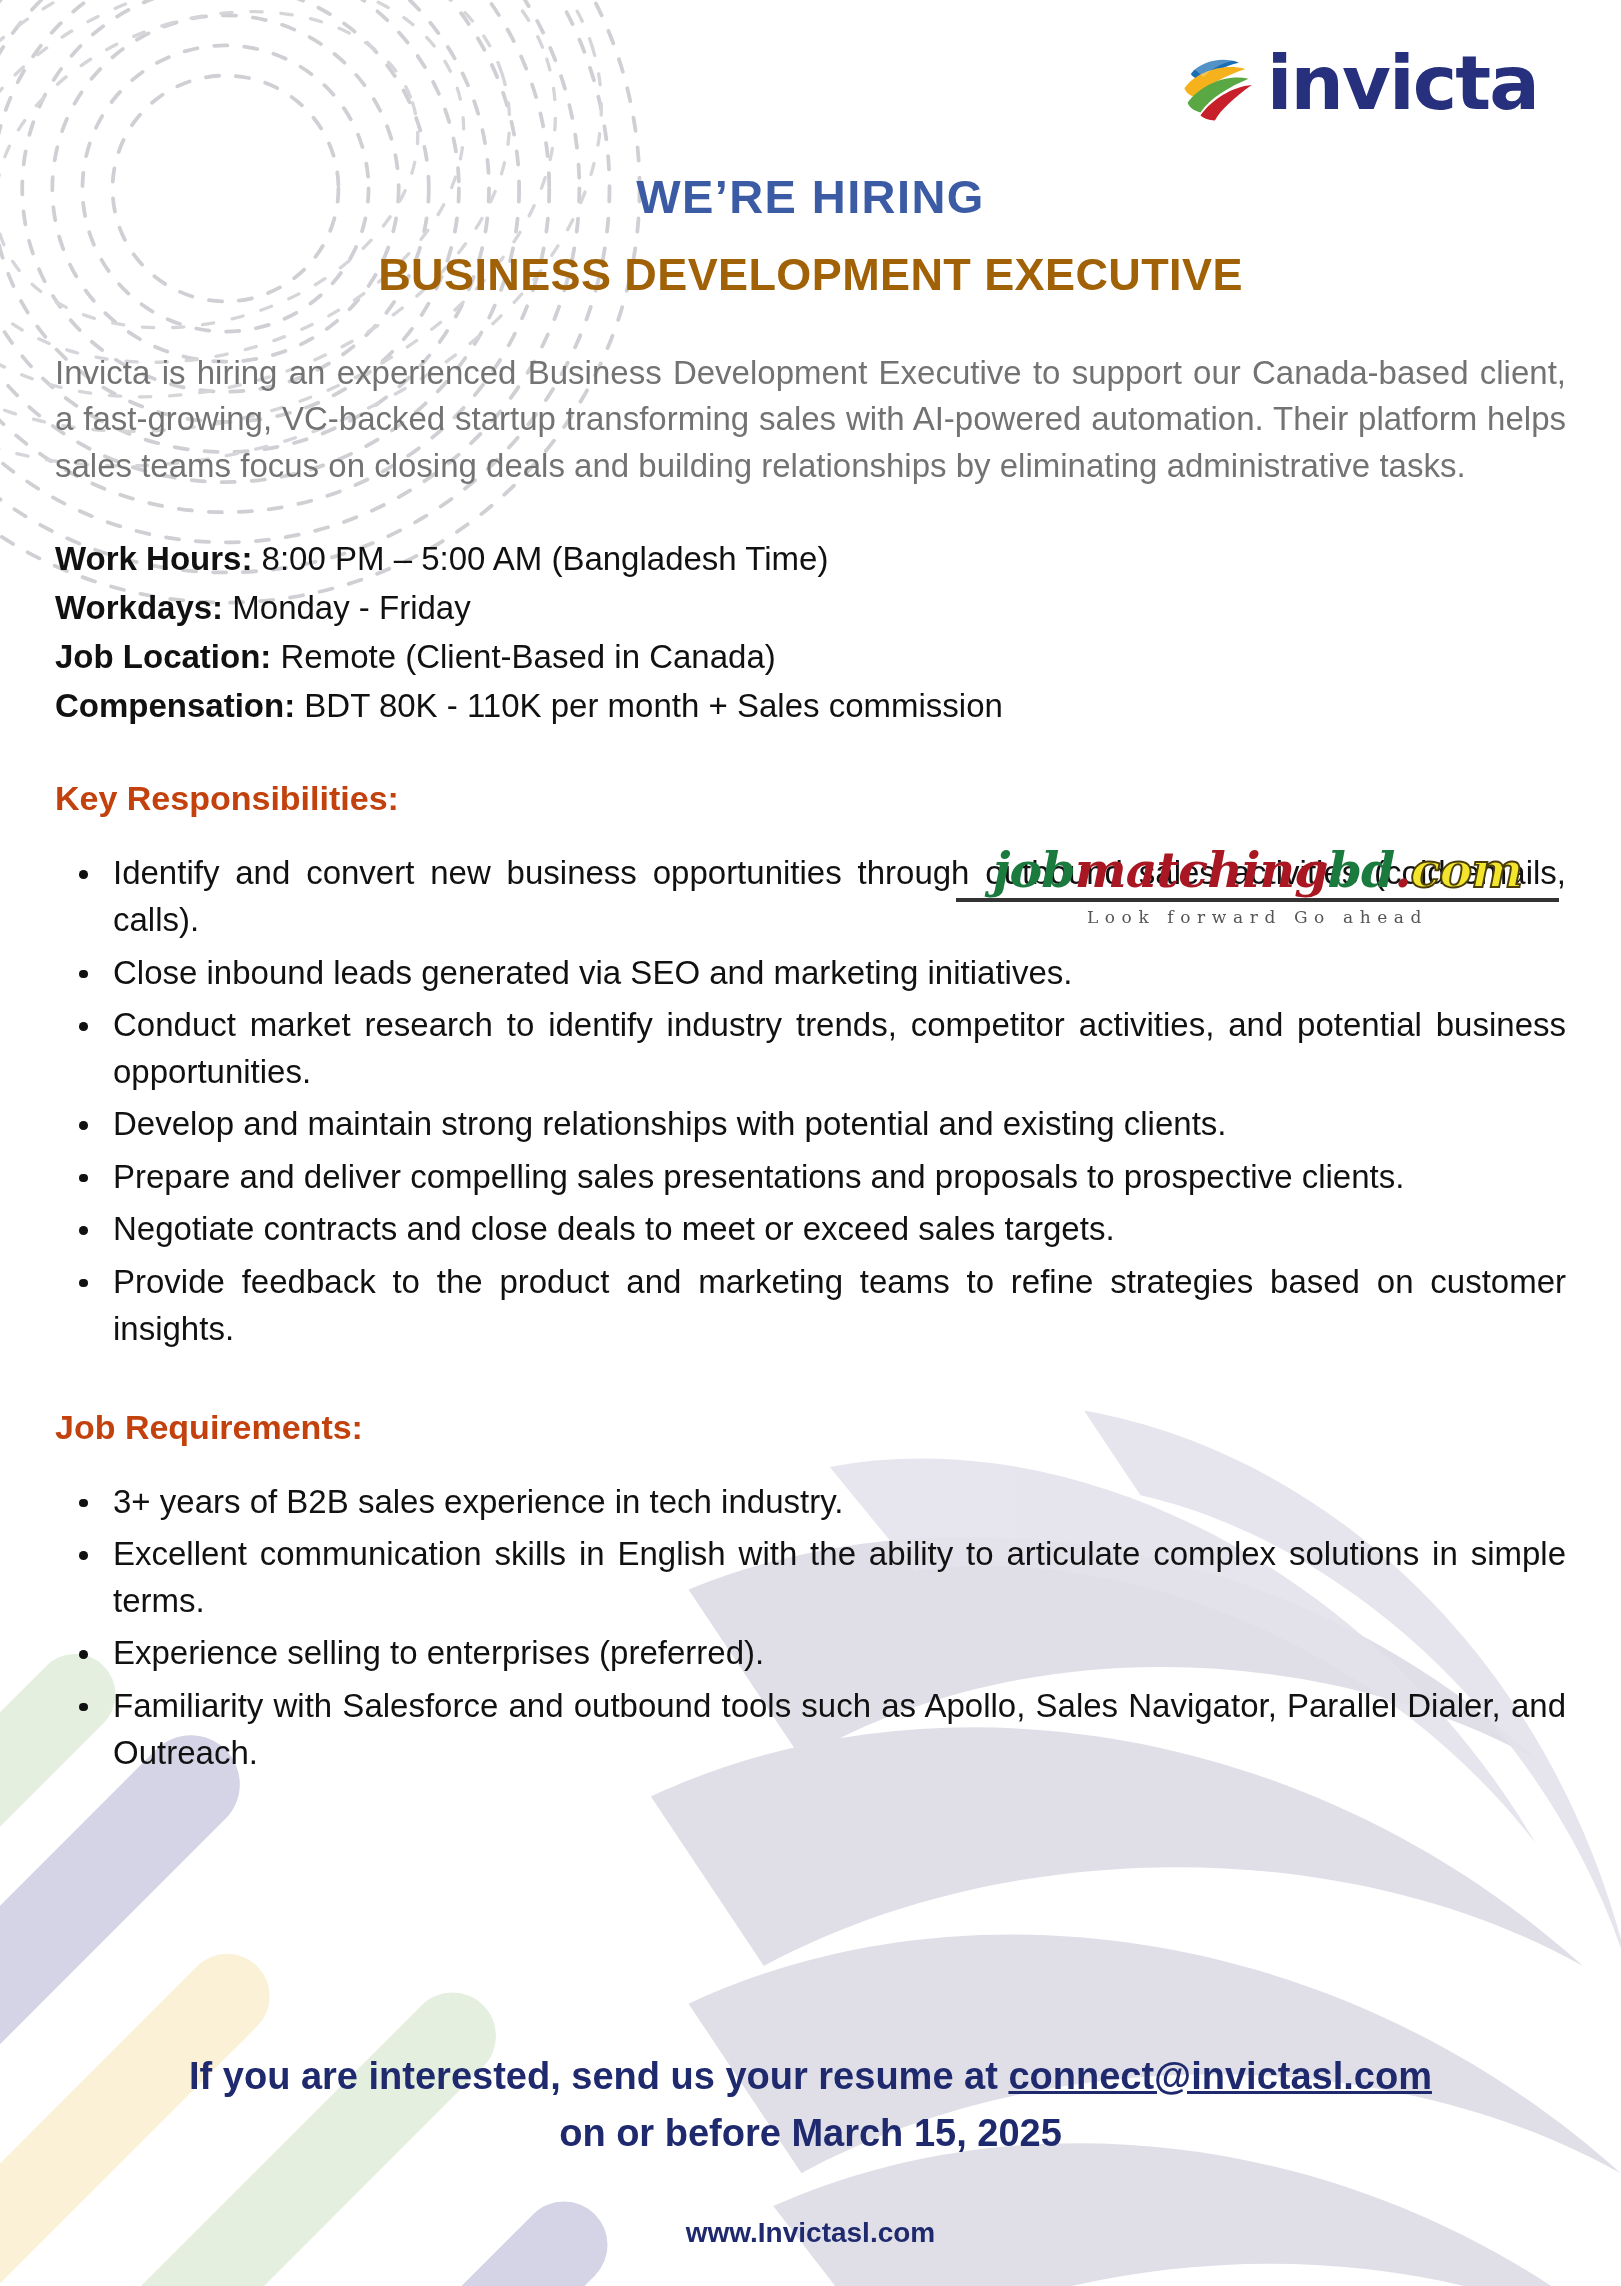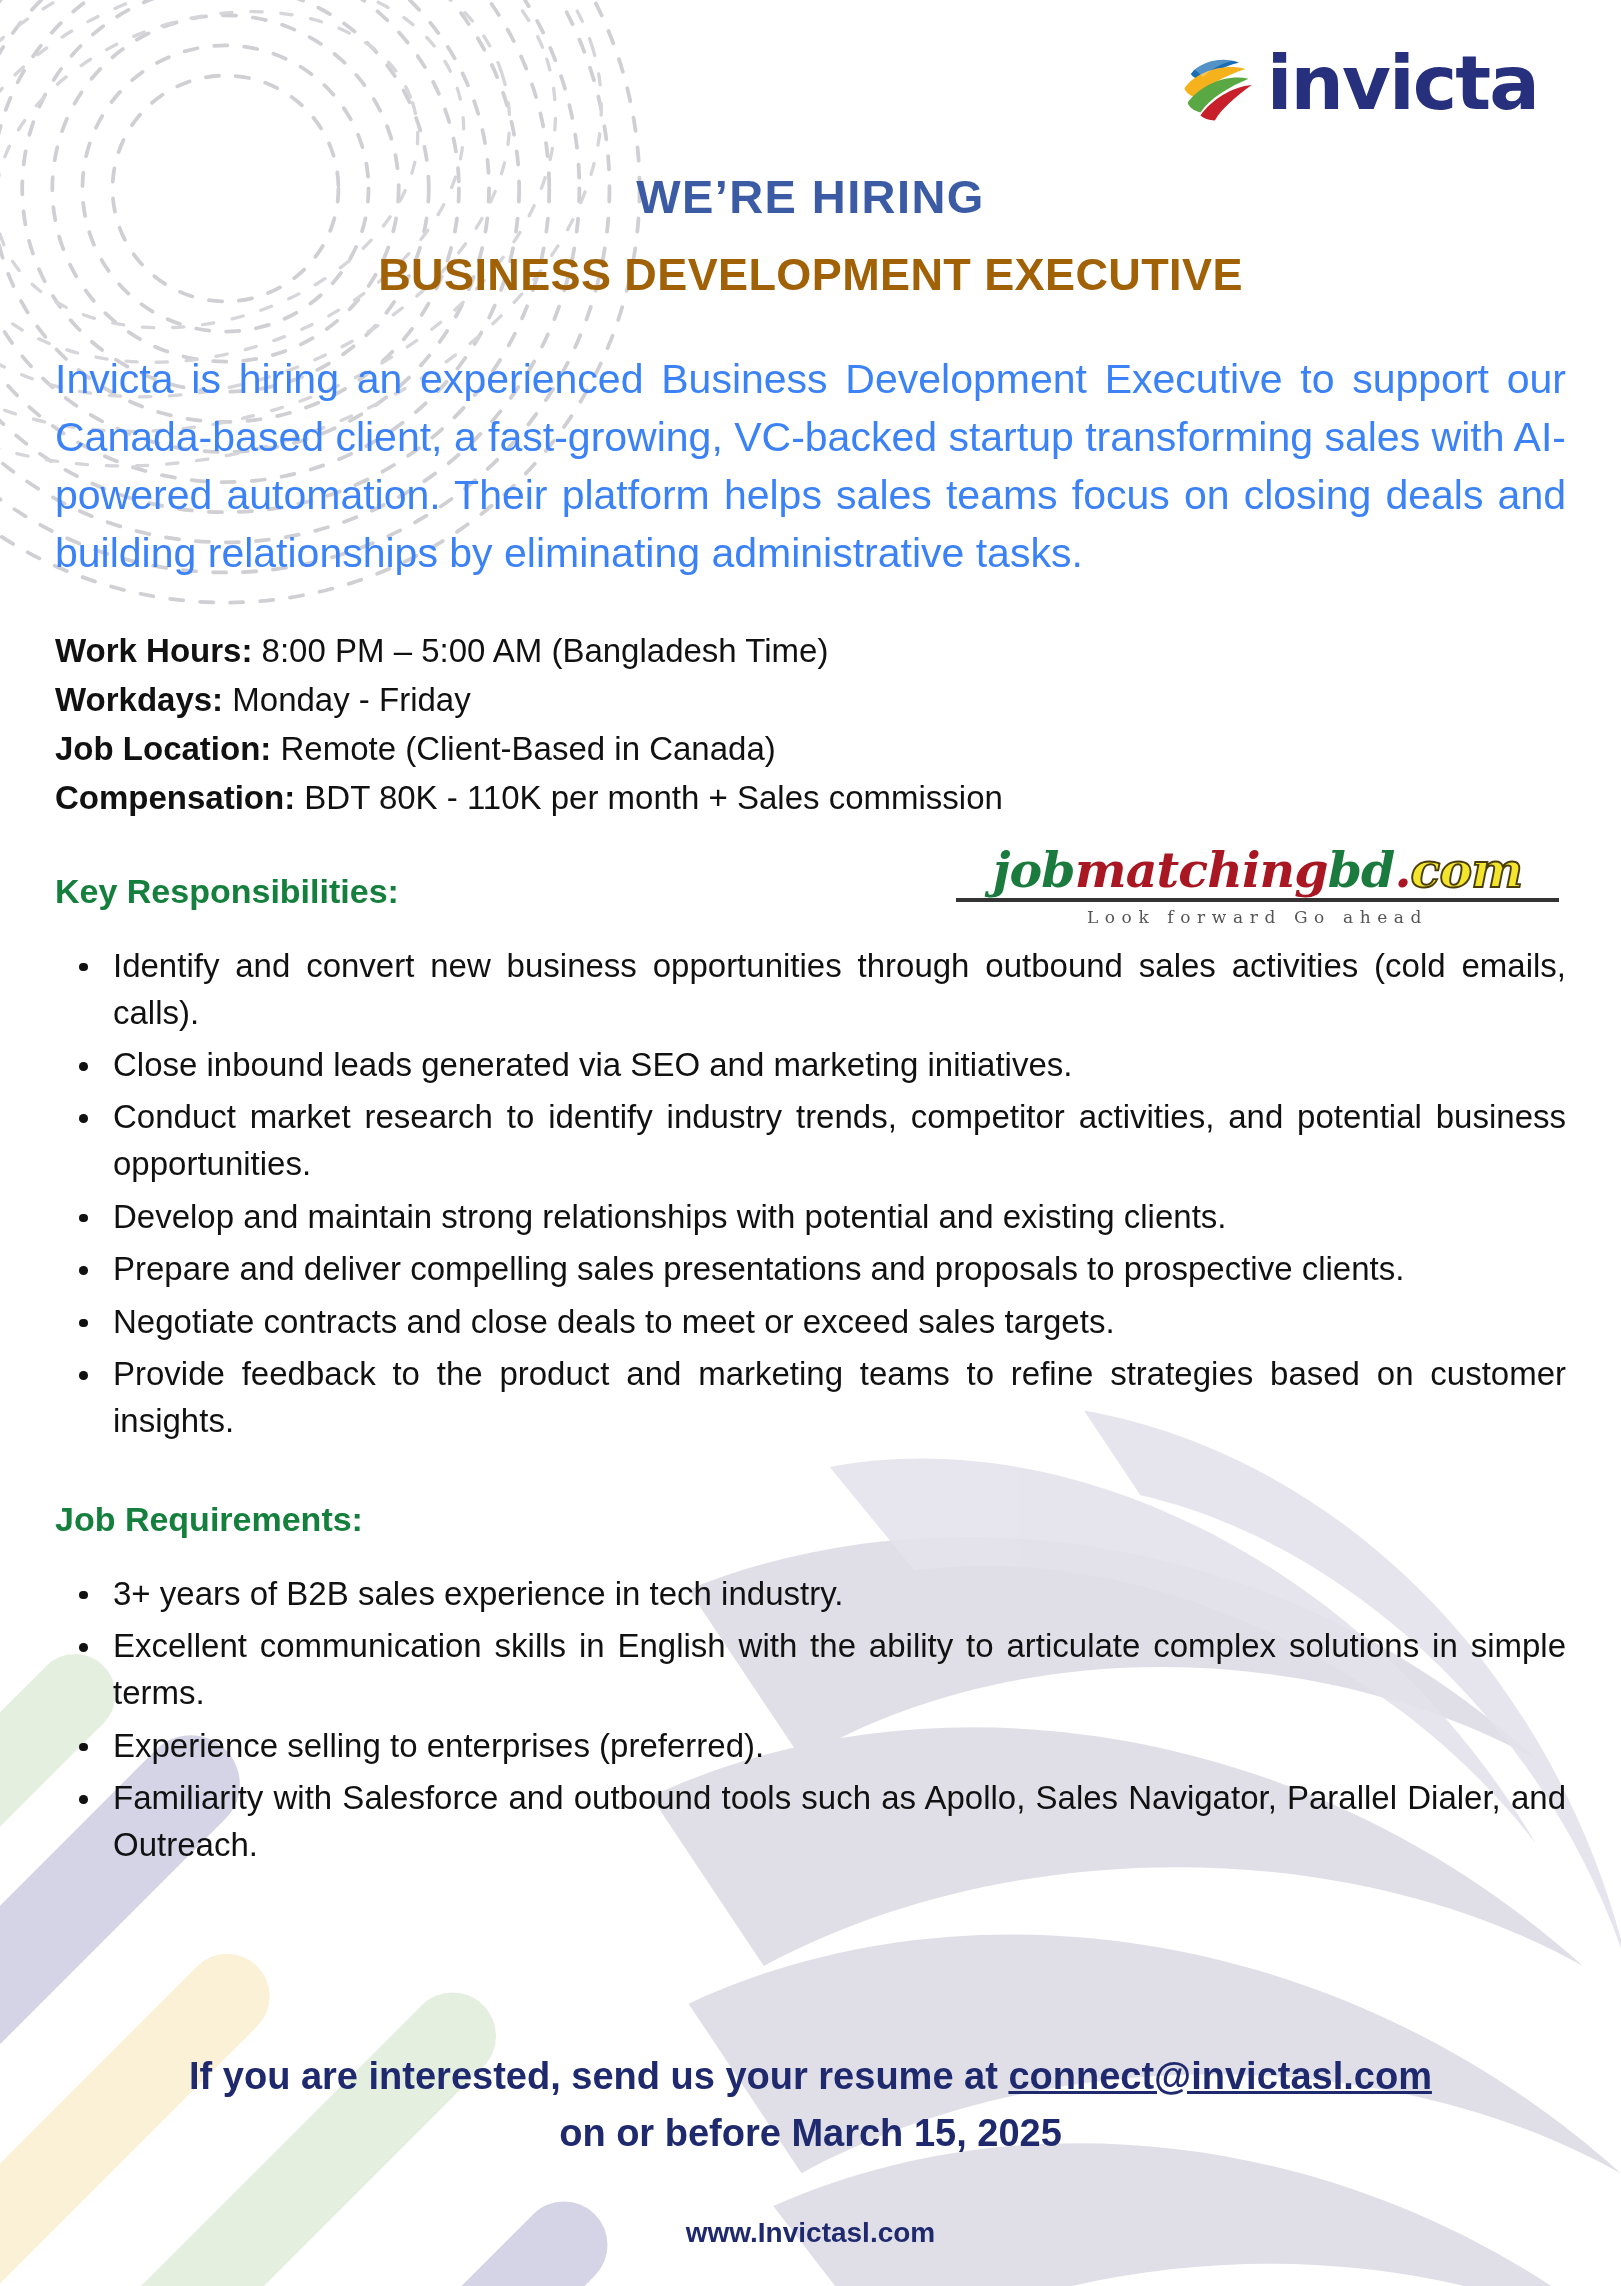--- a/index.html
+++ b/index.html
@@ -99,44 +99,44 @@
     text-align: center;
     font-size: 45px;
     font-weight: 700;
     letter-spacing: 0.4px;
     color: #a16207;
     font-family: "Liberation Sans", sans-serif;
   }
 
   .intro {
     margin: 49px 0 12px 0;
-    font-size: 41px;
+    font-size: 33px;
     line-height: 1.42;
-    color: #3b82f6;
+    color: #737373;
     text-align: justify;
     font-family: "Liberation Sans", sans-serif;
   }
 
   .details {
     margin-top: 45px;
   }
   .detail-row {
     font-size: 33px;
     line-height: 1.48;
     color: #111111;
   }
   .detail-row .k {
     font-weight: 700;
   }
 
   .section-head {
     margin-top: 49px;
     font-size: 34px;
     font-weight: 700;
-    color: #15803d;
+    color: #c2410c;
   }
   .section-head.req { margin-top: 55px; }
 
   ul.bullets {
     margin: 32px 0 0 0;
     padding-left: 58px;
     list-style: none;
   }
   ul.bullets li {
     position: relative;

